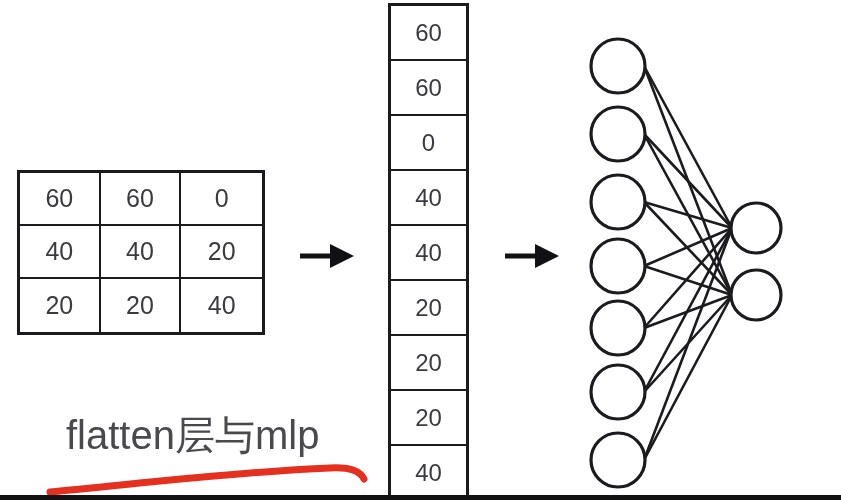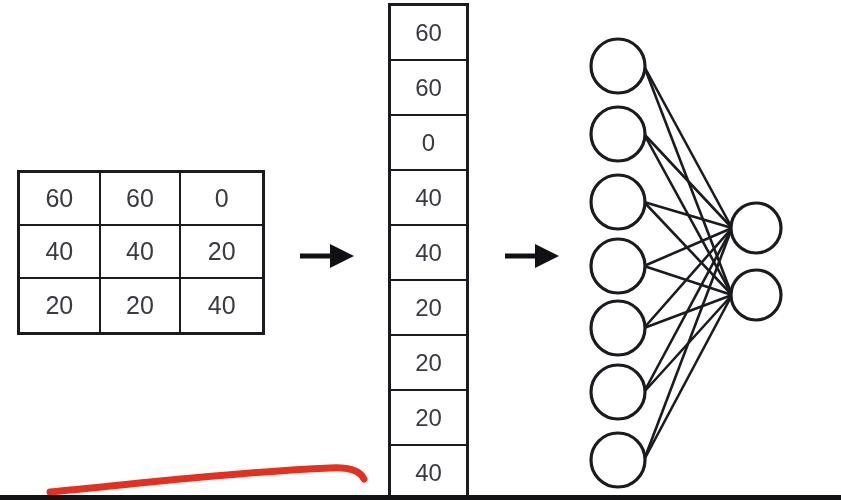--- a/index.html
+++ b/index.html
@@ -177,20 +177,21 @@
         <circle cx="58" cy="328" r="27" fill="#ffffff" stroke="#1b1b1f" stroke-width="3.2"></circle>
         <circle cx="58" cy="392" r="27" fill="#ffffff" stroke="#1b1b1f" stroke-width="3.2"></circle>
         <circle cx="58" cy="460" r="27" fill="#ffffff" stroke="#1b1b1f" stroke-width="3.2"></circle>
       </g>
     <g id="net-output-nodes">
         <circle cx="196" cy="228" r="25" fill="#ffffff" stroke="#1b1b1f" stroke-width="3.2"></circle>
         <circle cx="196" cy="295" r="25" fill="#ffffff" stroke="#1b1b1f" stroke-width="3.2"></circle>
       </g>
   </svg>
 
+  <div id="caption">flatten层与mlp</div>
 
   <svg id="redline" viewBox="0 0 340 38">
     <path id="redpath" fill="none" stroke-width="7" stroke-linecap="round" d="M 20 30 C 90 24, 200 10, 300 6 C 318 5, 330 9, 334 17" stroke="#e3301f"></path>
   </svg>
 
   <div id="bottomstrip"></div>
 
 </div>
 
 </body></html>

